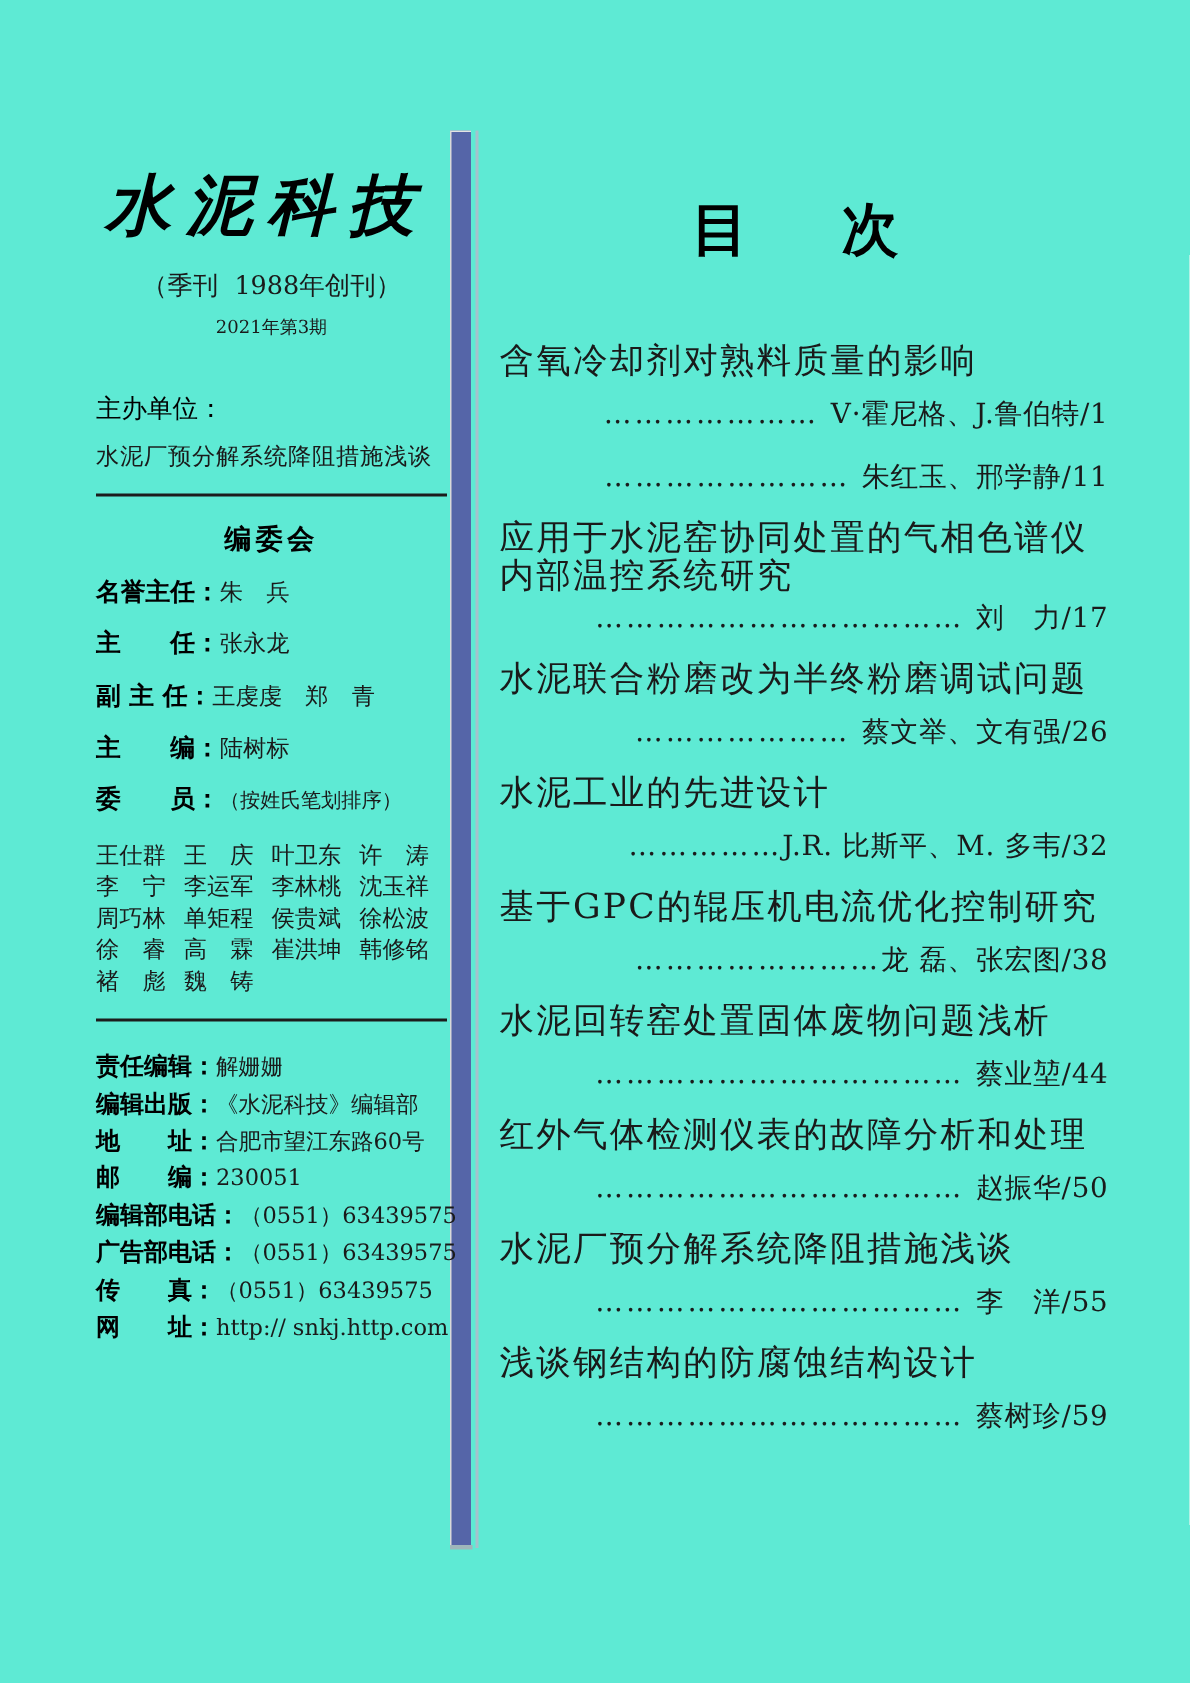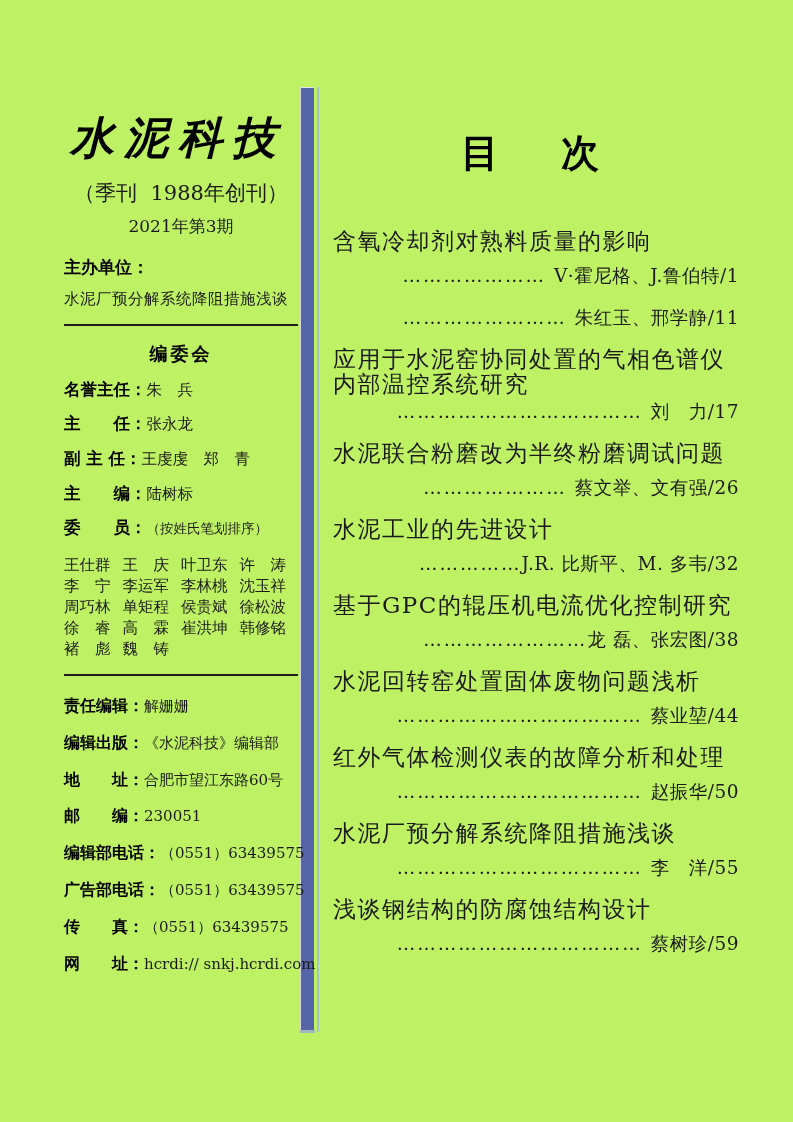--- a/index.html
+++ b/index.html
@@ -1,47 +1,47 @@
 <!DOCTYPE html>
 <html><head>
 <meta charset="utf-8">
 <style>
   html,body{margin:0;padding:0;background:#f6f6f4;}
   .page{
-    position:relative;width:793px;height:1122px;background:#bef264;
+    position:relative;width:793px;height:1122px;background:#5eead4;
     font-family:"DejaVu Serif","Liberation Serif",serif;color:#1a1a1a;
     overflow:hidden;margin:0 auto;
   }
   
   .divider-wrap{position:absolute;left:297px;top:87px;width:26px;height:947px;}
   .divider-bar{position:absolute;left:3px;top:0;width:13px;height:943px;background:#5565a8;border-left:1px solid #d9d9d9;border-top:1px solid #e3e3e3;}
   .divider-shadow{position:absolute;left:3px;top:943px;width:15px;height:3px;background:#9fb6ba;}
   .divider-line{position:absolute;left:20px;top:0;width:2px;height:945px;background:#a4c2cc;}
   
   .left-col{position:absolute;left:64px;top:112px;width:234px;}
   .journal-title{
     font-family:"DejaVu Serif","Liberation Serif",serif;
     font-size:44px;font-weight:bold;font-style:italic;
     letter-spacing:10px;text-align:center;line-height:1.2;
     color:#000;white-space:nowrap;margin-left:-6px;
   }
-  .journal-sub{font-size:21px;text-align:center;margin-top:14px;white-space:pre;}
-  .journal-sub2{font-size:17px;text-align:center;margin-top:8px;}
-  .sponsor-label{font-family:"DejaVu Sans","Liberation Sans",sans-serif;font-weight:bold;font-size:17px;margin-top:18px;color:#000;}
+  .journal-sub{font-size:17px;text-align:center;margin-top:14px;white-space:pre;}
+  .journal-sub2{font-size:12px;text-align:center;margin-top:8px;}
+  .sponsor-label{font-family:"DejaVu Sans","Liberation Sans",sans-serif;font-weight:normal;font-size:17px;margin-top:34px;color:#000;}
   .sponsor-value{font-size:15.5px;margin-top:10px;letter-spacing:0.5px;}
   .rule{border:none;border-top:2px solid #1c1c1c;margin:14px 0 0 0;width:100%;}
   .board-heading{font-family:"DejaVu Sans","Liberation Sans",sans-serif;font-weight:bold;font-size:18px;text-align:center;letter-spacing:3px;margin-top:16px;color:#000;}
   .role-row{margin-top:14px;font-size:16px;white-space:pre;line-height:1.25;}
   .role-label{font-family:"DejaVu Sans","Liberation Sans",sans-serif;font-weight:bold;font-size:16.5px;color:#000;}
   .role-value{font-size:15.5px;text-align:center;}
   .role-note{font-size:13.5px;}
   .members{display:grid;grid-template-columns:repeat(4,1fr);margin-top:16px;}
   .member{font-size:15.5px;white-space:pre;}
   .pubinfo{margin-top:20px;}
-  .pub-row{margin-top:16px;white-space:pre;line-height:1.3;}
+  .pub-row{margin-top:4px;white-space:pre;line-height:1.3;}
   .pub-label{font-family:"DejaVu Sans","Liberation Sans",sans-serif;font-weight:bold;font-size:16px;color:#000;}
   .pub-value{font-size:15px;}
   
   .right-col{position:absolute;left:333px;top:128px;width:406px;}
   .toc-heading{
     font-size:38px;font-weight:600;text-align:center;letter-spacing:12px;
     color:#000;white-space:pre;margin-bottom:50px;
   }
   .entry{margin-bottom:17px;}
   .entry-title{font-size:23px;letter-spacing:1.5px;line-height:25px;}
@@ -104,21 +104,21 @@
     <hr class="rule">
 
     <div class="pubinfo">
       <div class="pub-row"><span class="pub-label">责任编辑：</span><span class="pub-value">解姗姗</span></div>
       <div class="pub-row"><span class="pub-label">编辑出版：</span><span class="pub-value">《水泥科技》编辑部</span></div>
       <div class="pub-row"><span class="pub-label">地　　址：</span><span class="pub-value">合肥市望江东路60号</span></div>
       <div class="pub-row"><span class="pub-label">邮　　编：</span><span class="pub-value">230051</span></div>
       <div class="pub-row"><span class="pub-label">编辑部电话：</span><span class="pub-value">（0551）63439575</span></div>
       <div class="pub-row"><span class="pub-label">广告部电话：</span><span class="pub-value">（0551）63439575</span></div>
       <div class="pub-row"><span class="pub-label">传　　真：</span><span class="pub-value">（0551）63439575</span></div>
-      <div class="pub-row"><span class="pub-label">网　　址：</span><span class="pub-value">hcrdi:// snkj.hcrdi.com</span></div>
+      <div class="pub-row"><span class="pub-label">网　　址：</span><span class="pub-value">http:// snkj.http.com</span></div>
     </div>
   </div>
 
   <div class="right-col">
     <div class="toc-heading">目　次</div>
 
     <div class="entry">
       <div class="entry-title">含氧冷却剂对熟料质量的影响</div>
       <div class="entry-ref"><span class="dots">………………… </span><span>V·霍尼格、J.鲁伯特/1</span></div>
     </div>

